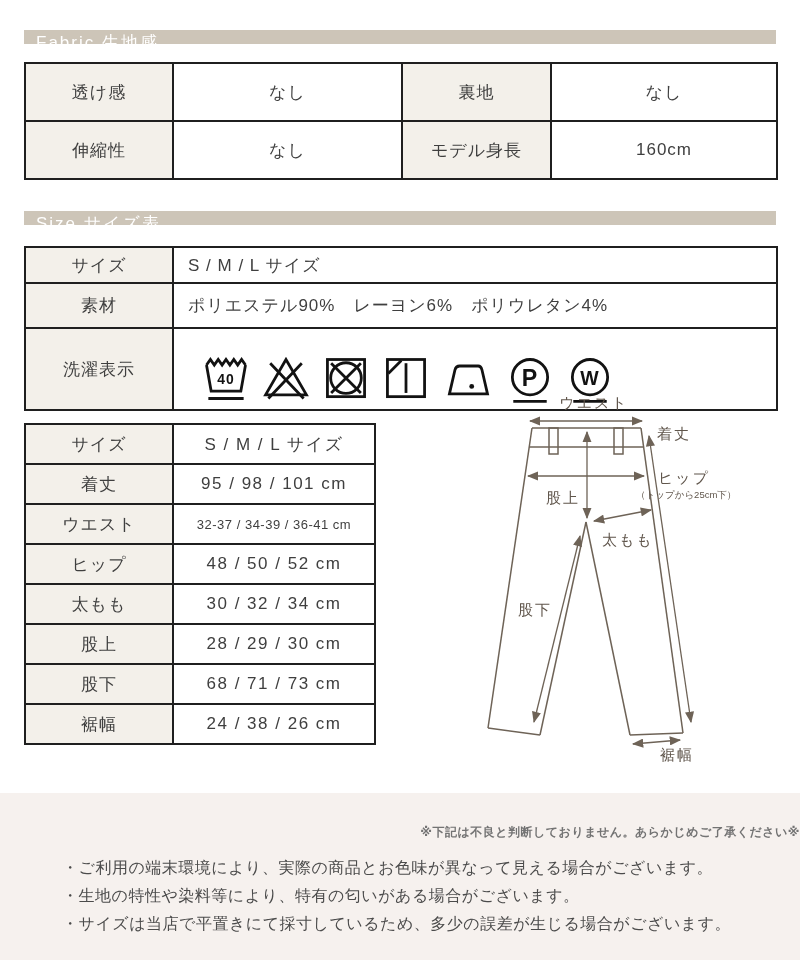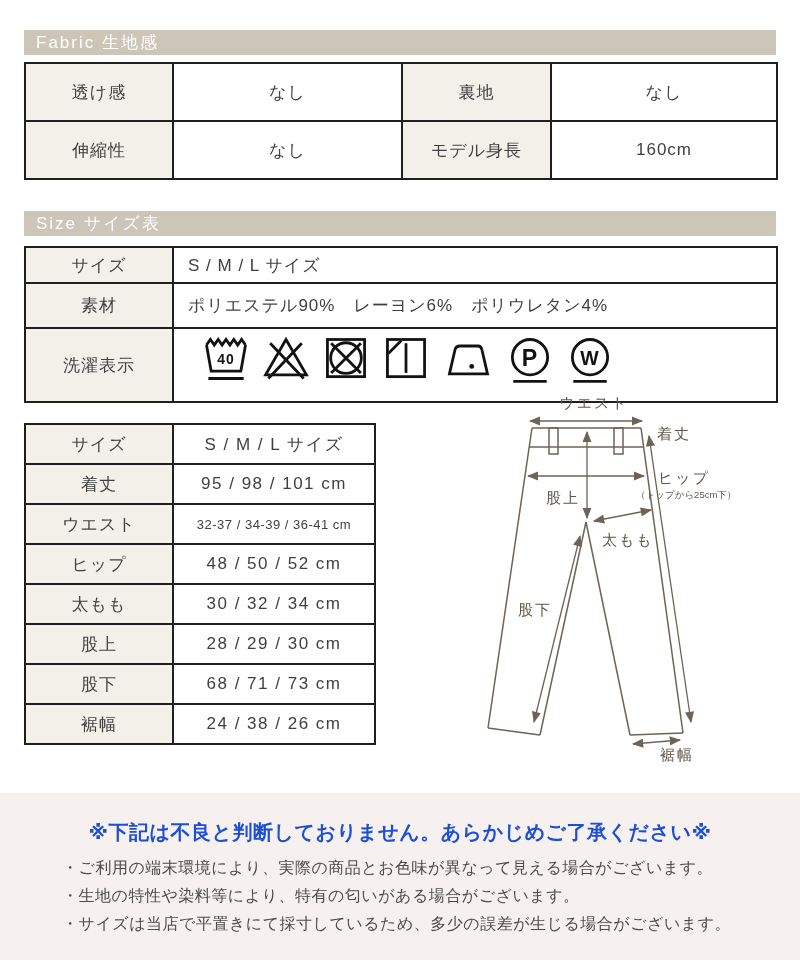--- a/index.html
+++ b/index.html
@@ -1,59 +1,59 @@
 <!DOCTYPE html>
 <html><head>
 <meta charset="utf-8">
 <style>
   html,body{margin:0;padding:0;background:#ffffff;}
   body{width:800px;height:960px;overflow:hidden;
        font-family:"Liberation Sans","DejaVu Sans",sans-serif;color:#3f3f3f;}
   #page{position:relative;width:800px;height:960px;background:#fff;}
 
   
-  .band{position:absolute;left:24px;width:752px;height:25px;background:#cdc5b8;
+  .band{position:absolute;left:24px;width:752px;height:14px;background:#cdc5b8;
         color:#ffffff;font-size:17px;letter-spacing:2px;line-height:25px;
         padding-left:12px;box-sizing:border-box;}
   #fabric-band{top:30px;}
   #size-band{top:211px;}
 
   
   .tbl{position:absolute;border-collapse:collapse;table-layout:fixed;background:#fff;}
   .tbl td{border:2px solid #1f1f1f;text-align:center;vertical-align:middle;
           font-size:17px;letter-spacing:1px;color:#3f3f3f;padding:0;}
   .tbl td.lbl{background:#f3f0ea;margin-top:12px;}
   #fabric-table{left:24px;top:62px;width:752px;}
   #fabric-table tr{height:58px;}
   #info-table{left:24px;top:246px;width:752px;}
   #info-table td.val{text-align:left;padding-left:14px;}
   #measure-table{left:24px;top:423px;width:350px;}
   #measure-table tr{height:40px;}
   #measure-table td.val{letter-spacing:1.5px;}
   #measure-table td.val.sm{font-size:13px;letter-spacing:0.5px;}
 
-  .icons-row{display:flex;align-items:center;gap:10px;padding:4px 0 16px 13px;}
+  .icons-row{display:flex;align-items:center;gap:10px;padding:4px 0 4px 13px;margin-top:20px;}
   .icons-row svg{flex:0 0 auto;}
   .care-stroke{fill:none;stroke:#121212;stroke-width:3;}
   .care-text{fill:#121212;font-family:"Liberation Sans","DejaVu Sans",sans-serif;font-weight:bold;}
 
   
   #pants-diagram{position:absolute;left:430px;top:392px;}
   .pl{fill:none;stroke:#6e6357;stroke-width:1.5;}
   .ar{fill:none;stroke:#6e6357;stroke-width:1.3;}
   .dtx{fill:#60564c;font-size:15px;letter-spacing:2px;
        font-family:"Liberation Sans","DejaVu Sans",sans-serif;}
   .dtx-sm{fill:#60564c;font-size:9.5px;letter-spacing:0;
        font-family:"Liberation Sans","DejaVu Sans",sans-serif;}
 
   
   #notes{position:absolute;left:0;top:793px;width:800px;height:167px;
          background:#f6f1ee;box-sizing:border-box;padding-top:30px;}
-  #notes-heading{text-align:center;font-size:20px;font-weight:600;
-                 color:#1d4ed8;letter-spacing:0.5px;line-height:18px;}
+  #notes-heading{text-align:right;font-size:12px;font-weight:600;
+                 color:#737373;letter-spacing:0.5px;line-height:18px;}
   .note-line{margin:0 0 0 40px;font-size:16px;color:#4b4b4b;
              line-height:28px;letter-spacing:0.5px;}
   #notes-list{margin-top:13px;margin-left:22px;}
 </style>
 </head>
 <body>
 
 <div id="page">
 
   <div class="band" id="fabric-band">

